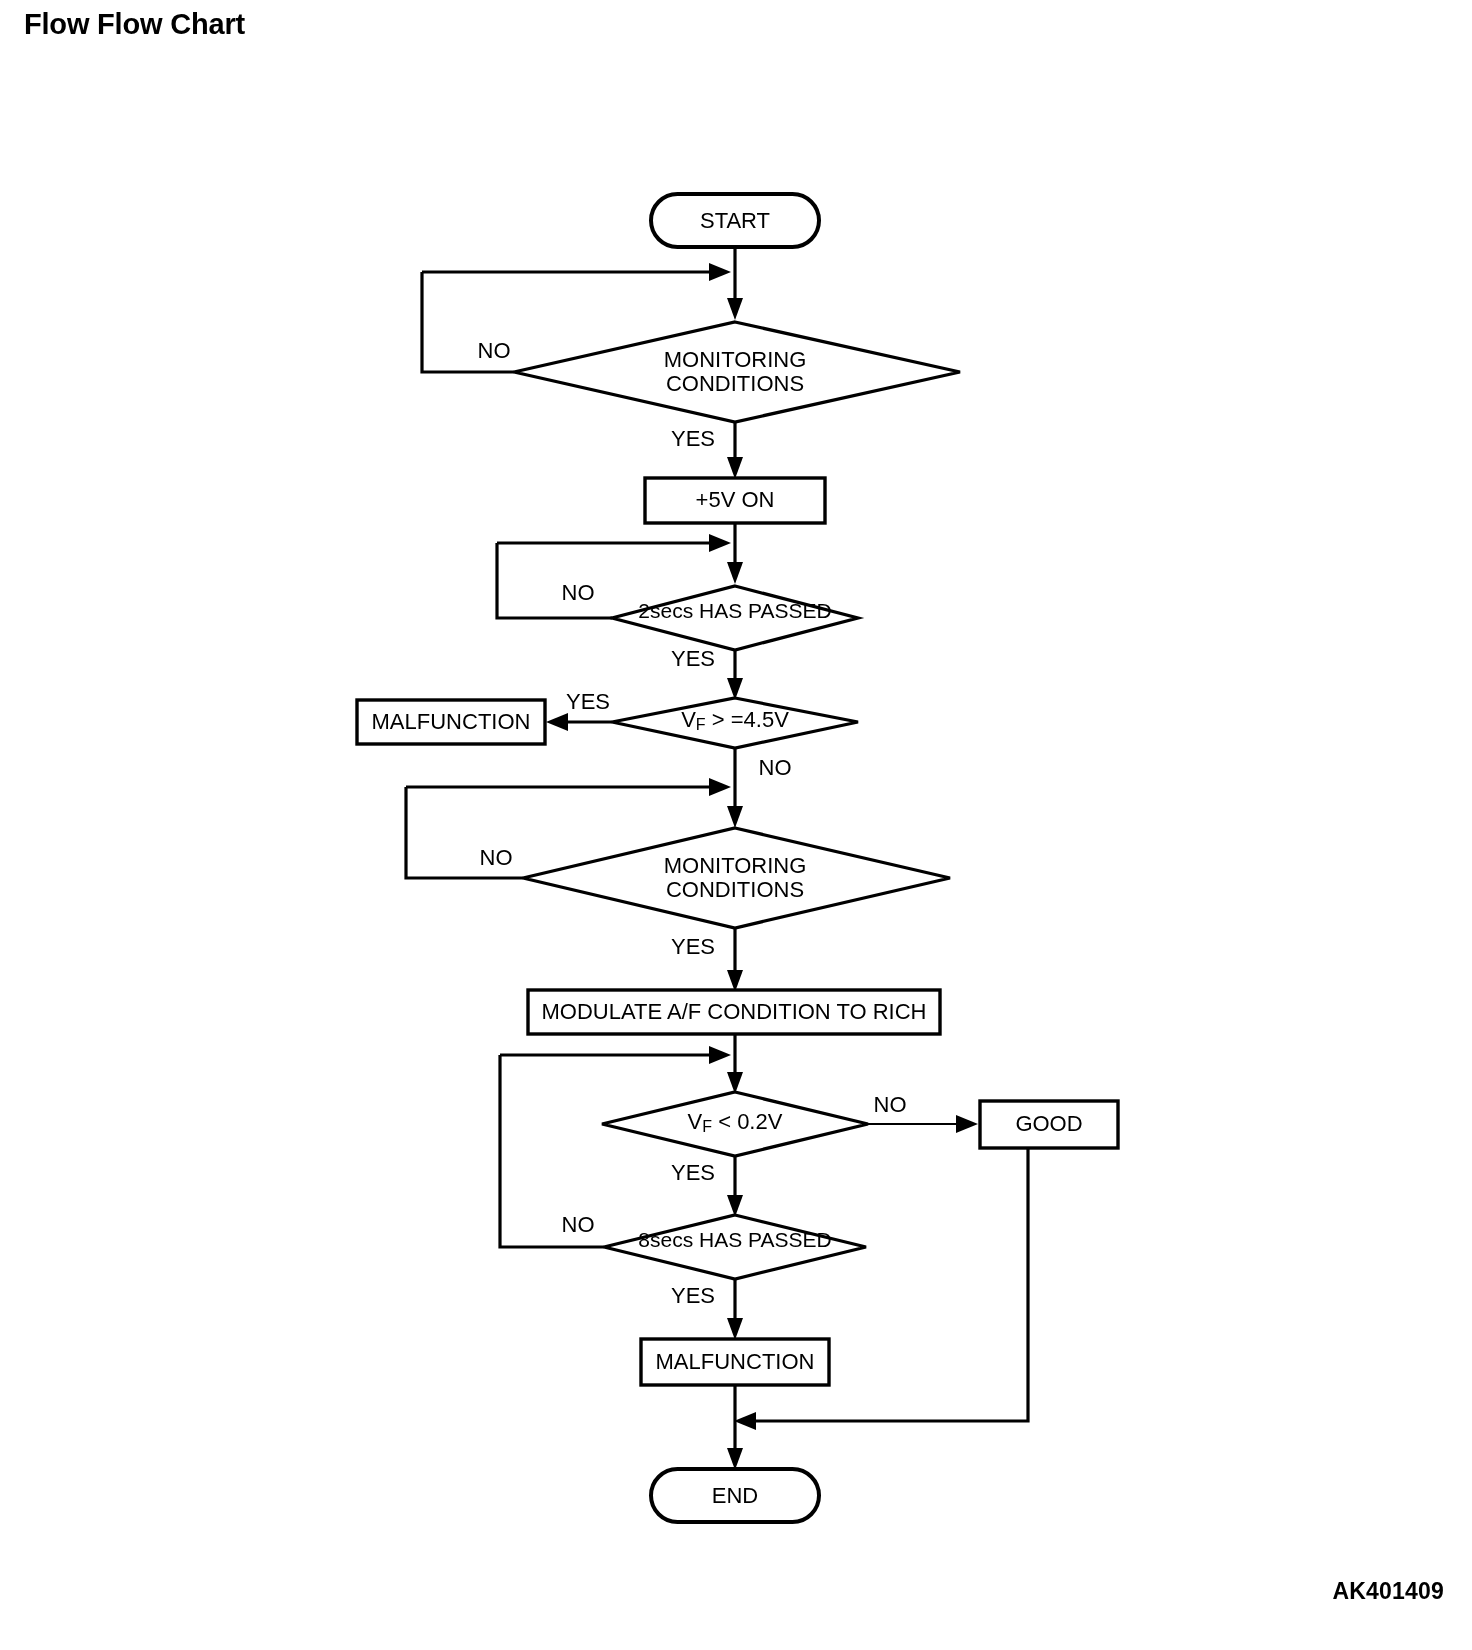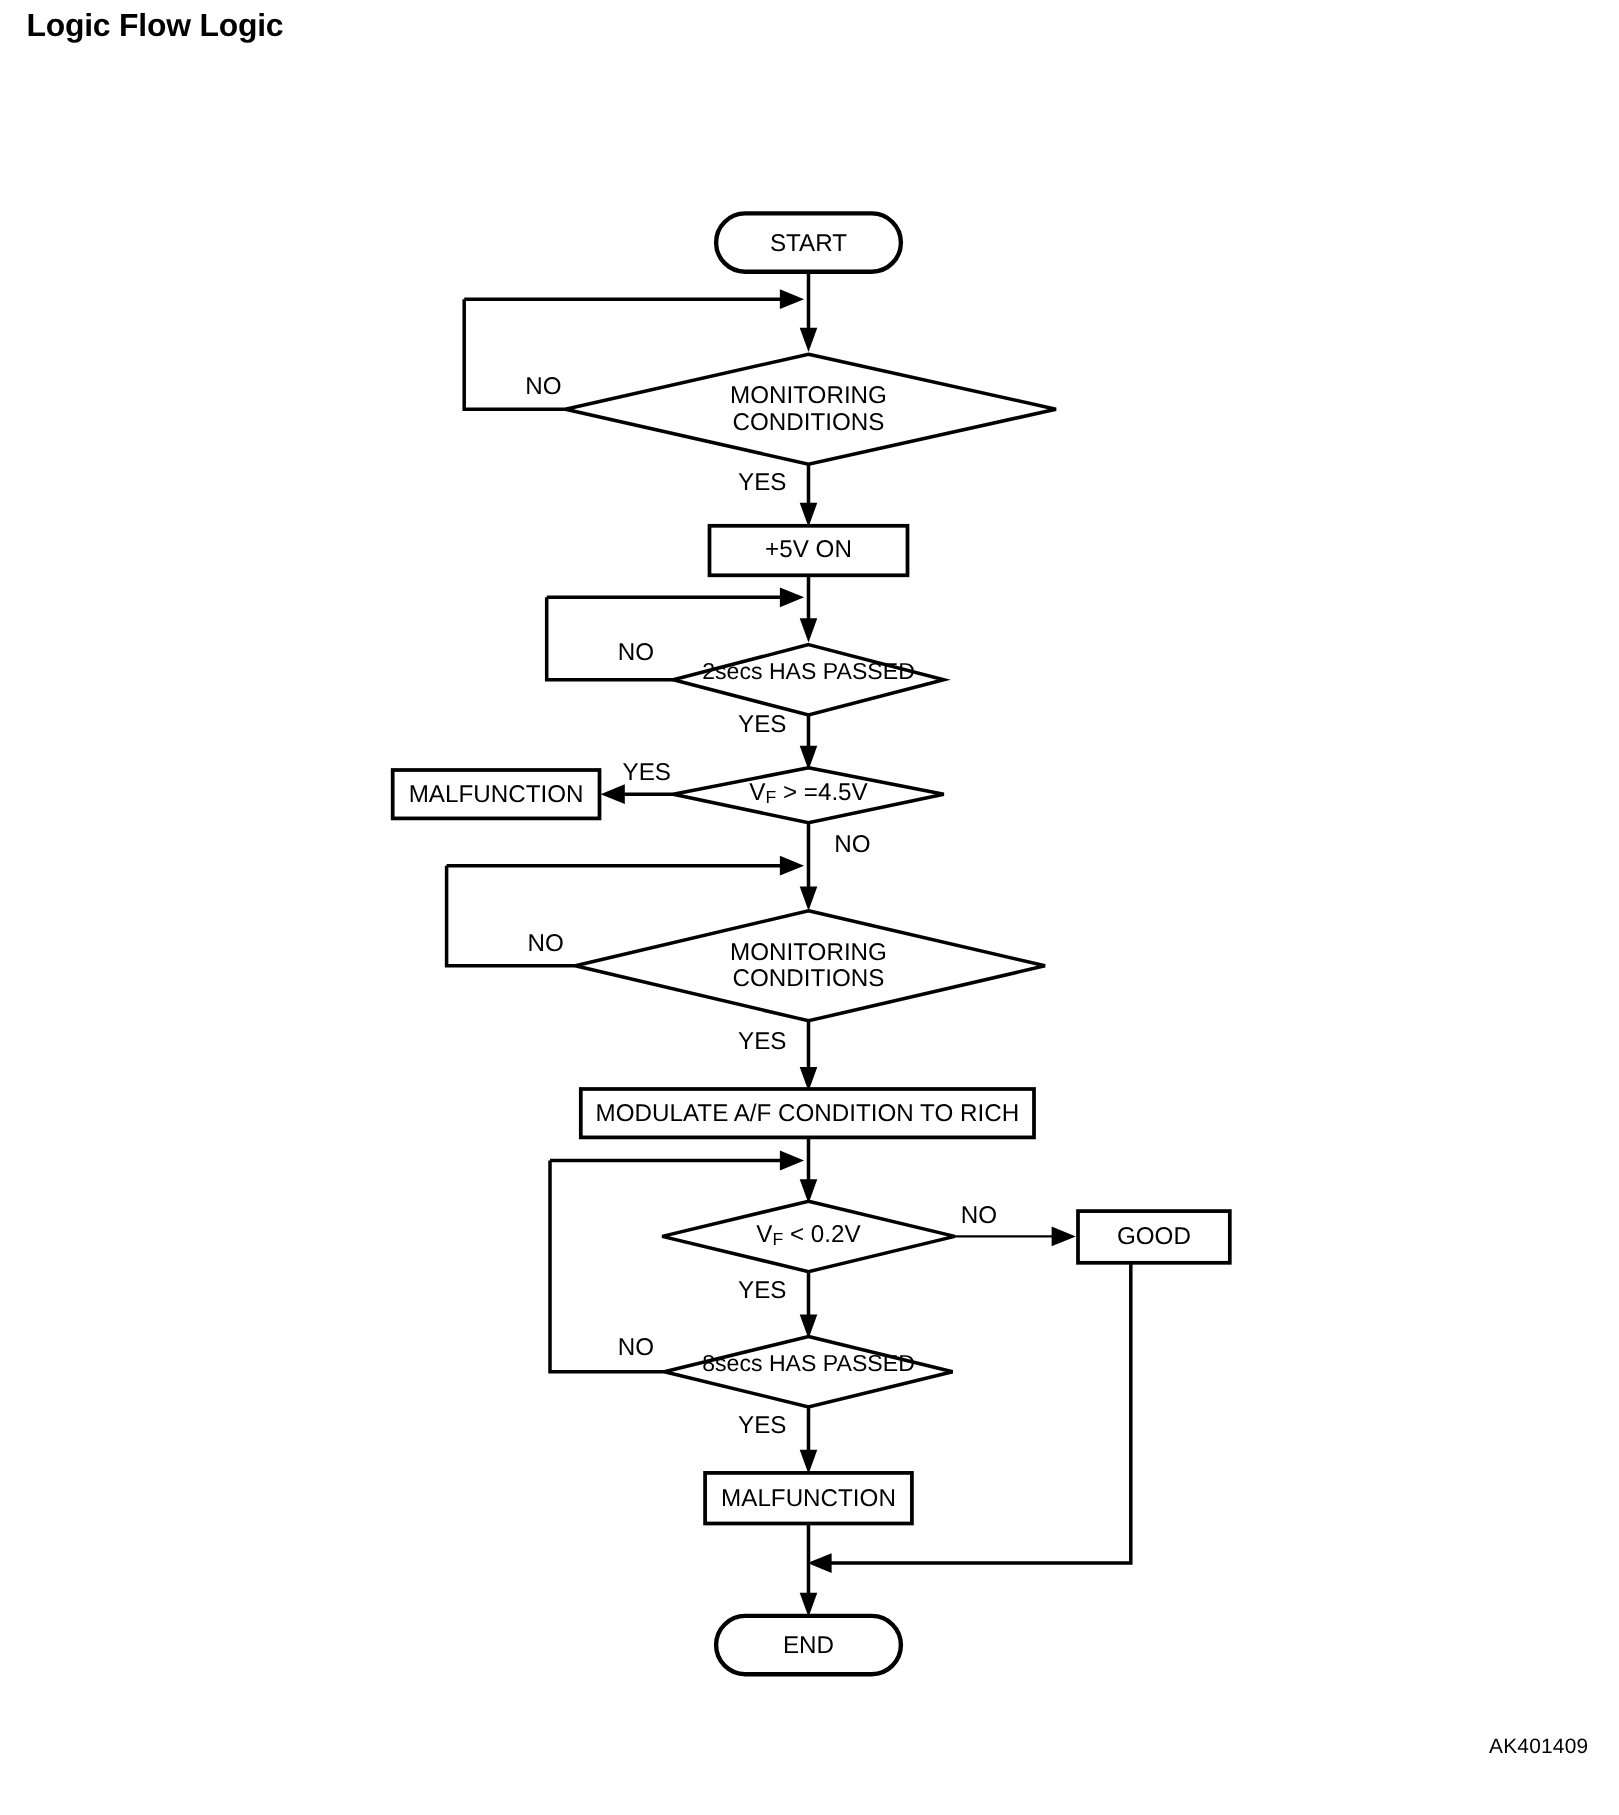--- a/index.html
+++ b/index.html
@@ -21,22 +21,22 @@
     top: 8px;
     font-size: 29px;
     font-weight: bold;
     letter-spacing: -0.2px;
     white-space: nowrap;
   }
   #figure-id {
     position: absolute;
     right: 28px;
     top: 1578px;
-    font-size: 19px;
-    font-weight: normal;
+    font-size: 23px;
+    font-weight: bold;
     letter-spacing: 0.2px;
   }
   #flow-canvas {
     position: absolute;
     left: 0;
     top: 0;
     width: 1472px;
     height: 1650px;
   }
   .box-shape {
@@ -90,21 +90,21 @@
     text-anchor: middle;
     dominant-baseline: middle;
   }
   .sub-char {
     font-size: 16px;
   }
 </style>
 </head>
 <body>
 
-<div id="page-title">Logic Flow Logic</div>
+<div id="page-title">Flow Flow Chart</div>
 
 <svg id="flow-canvas" viewBox="0 0 1472 1650" width="1472" height="1650" xmlns="http://www.w3.org/2000/svg">
 
   <g>
     <rect class="terminal-shape" x="651" y="194" width="168" height="53" rx="26.5" ry="26.5"></rect>
     <text class="node-text" x="735" y="222">START</text>
   </g>
 
   <g>
     <path class="connector" d="M735,247 L735,306"></path>

